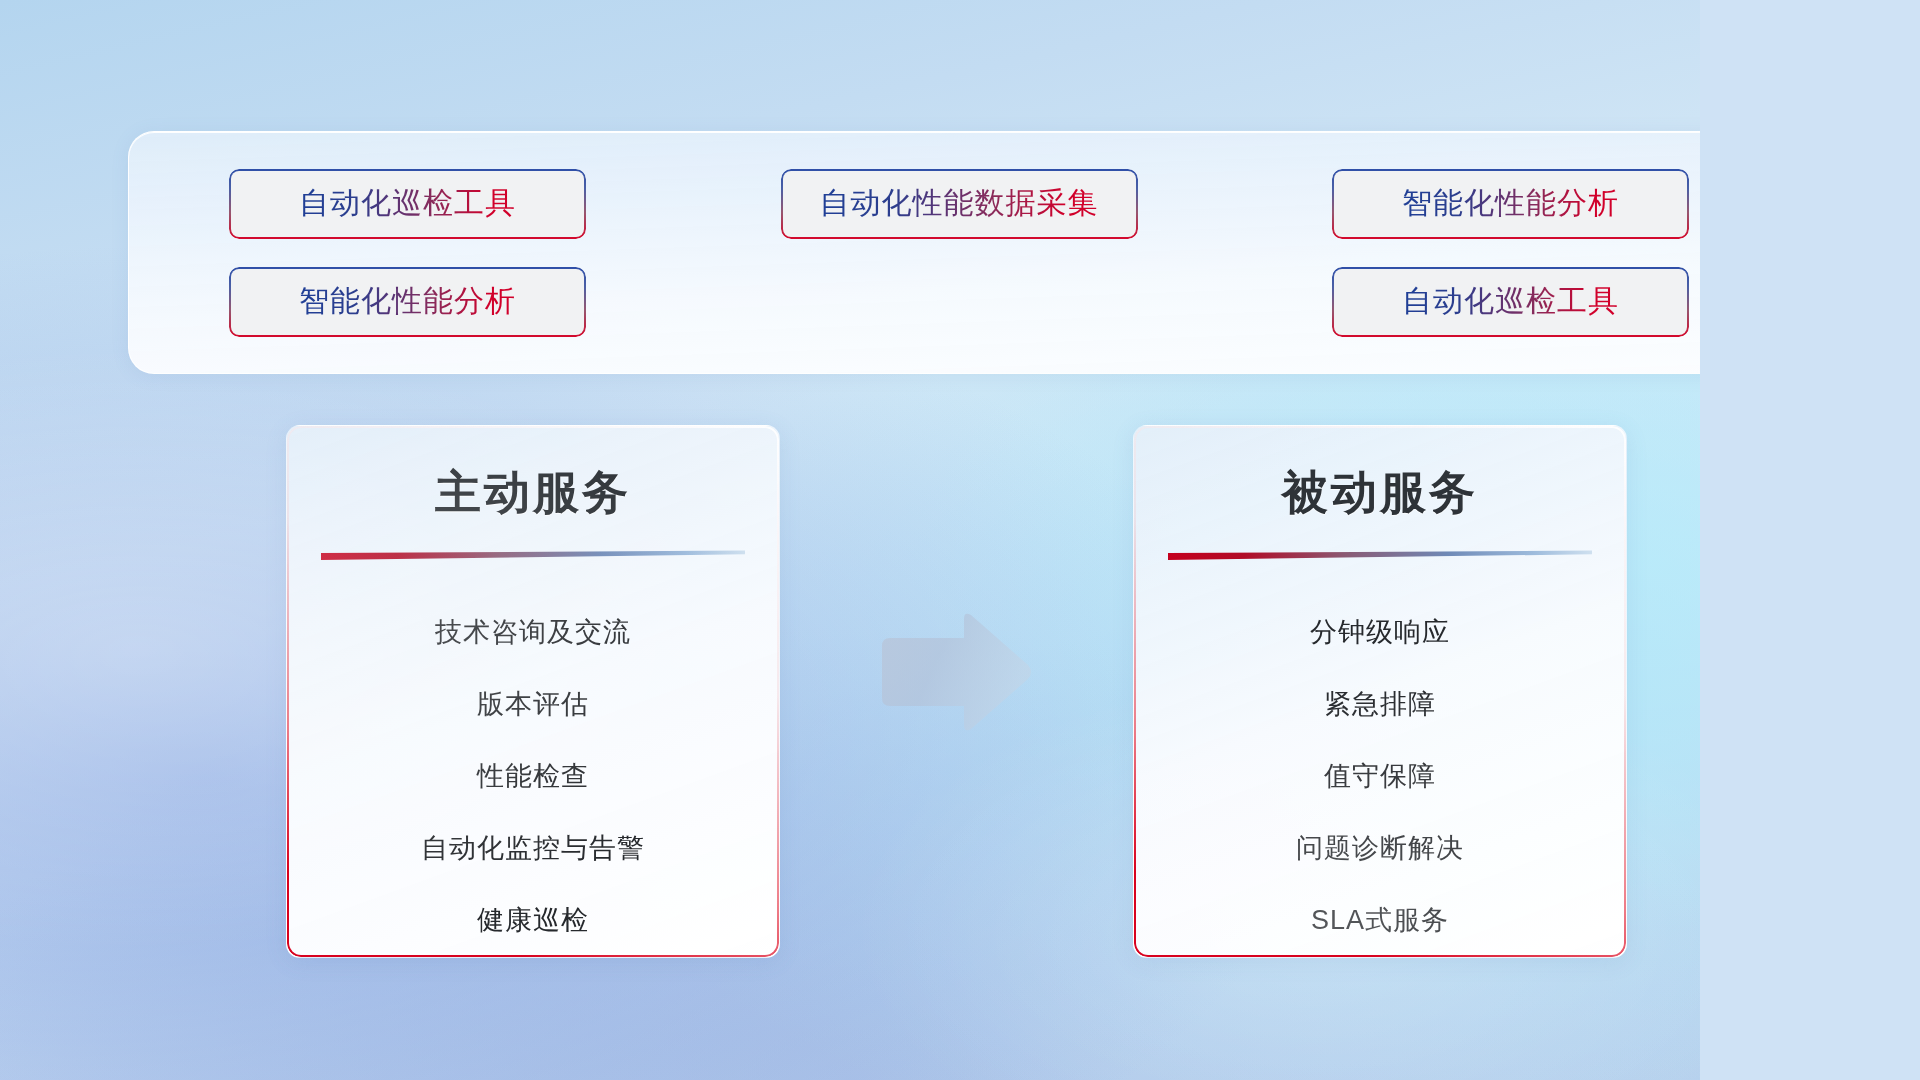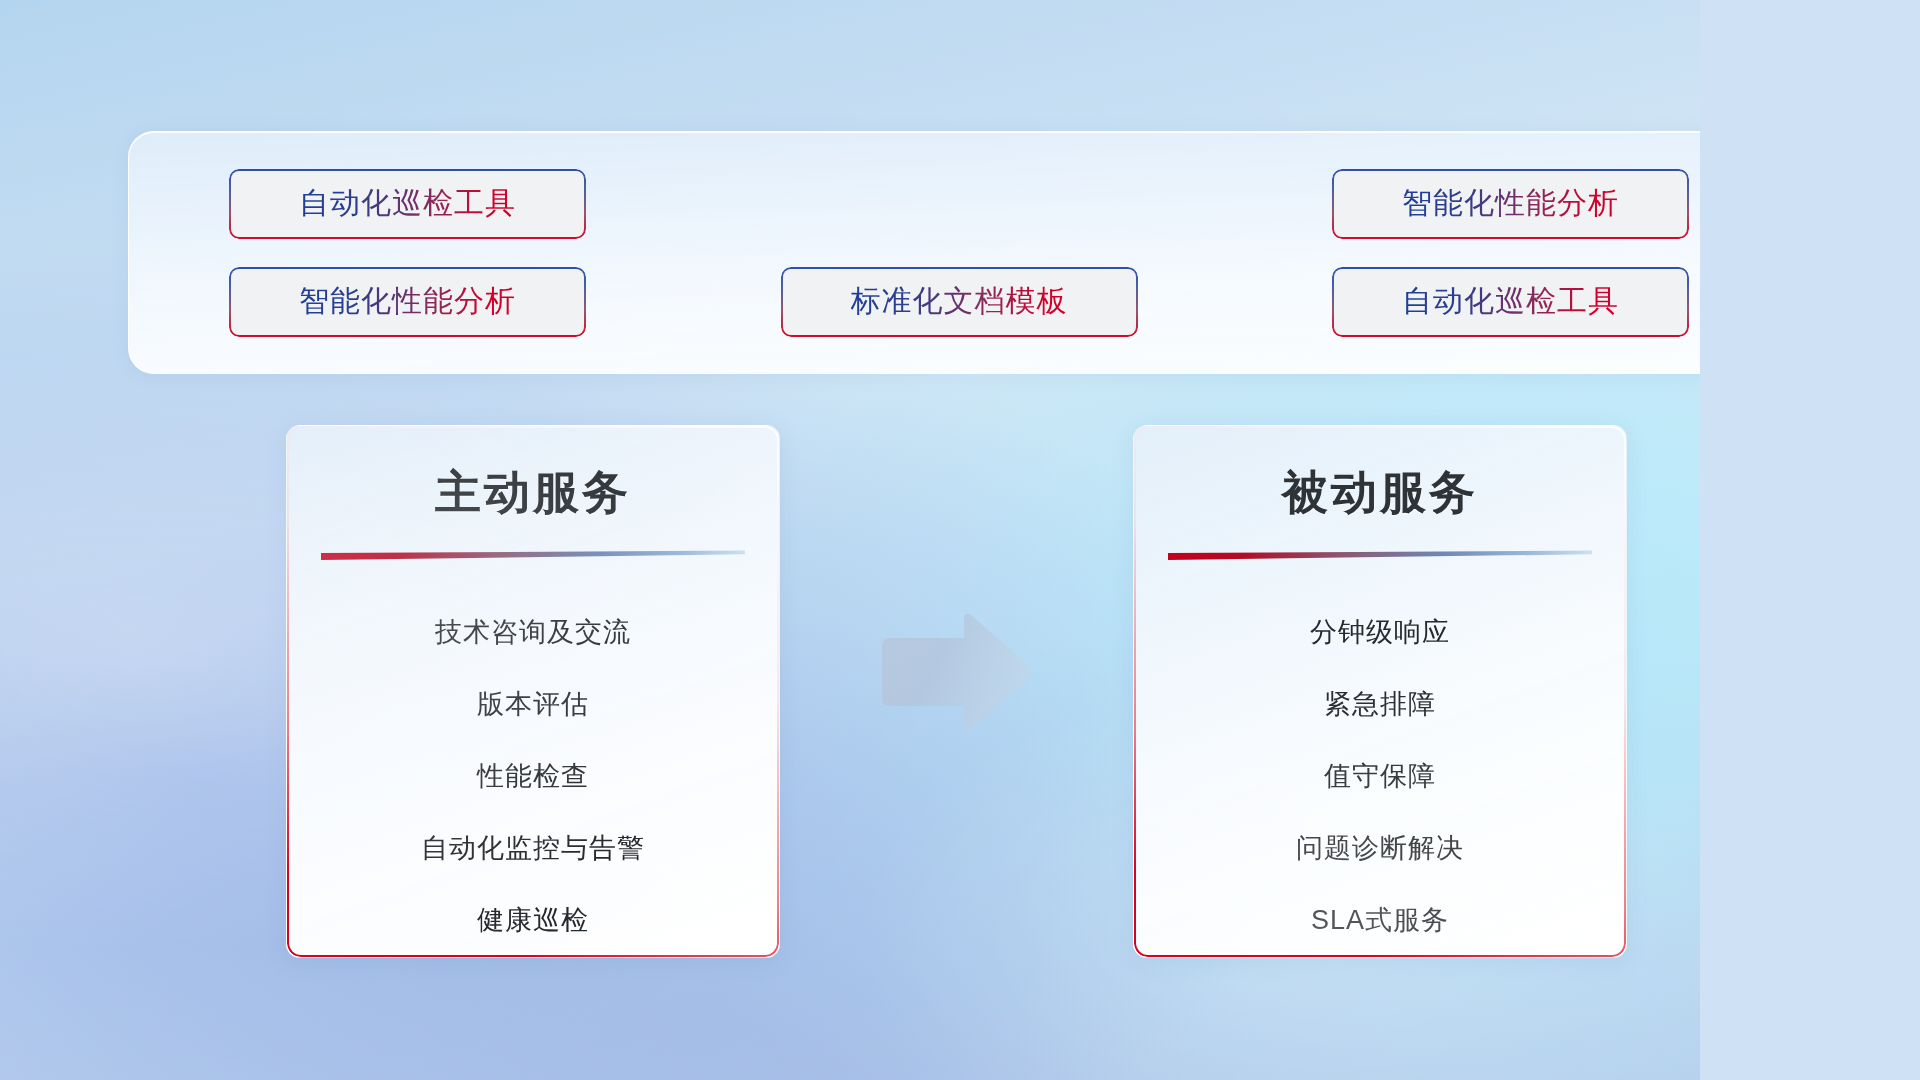--- a/index.html
+++ b/index.html
@@ -194,30 +194,30 @@
 
 <div id="stage">
 
   <div class="tag-panel">
 
     <div class="tag-row">
       <div class="tag">
         <span class="tag-label">自动化巡检工具</span>
       </div>
       <div class="tag">
+        <span class="tag-label">自动化性能数据采集</span>
+      </div>
+      <div class="tag">
         <span class="tag-label">智能化性能分析</span>
       </div>
     </div>
 
     <div class="tag-row">
       <div class="tag">
         <span class="tag-label">智能化性能分析</span>
-      </div>
-      <div class="tag">
-        <span class="tag-label">标准化文档模板</span>
       </div>
       <div class="tag">
         <span class="tag-label">自动化巡检工具</span>
       </div>
     </div>
 
   </div>
 
   <div class="card left">
     <div class="card-border"></div>

